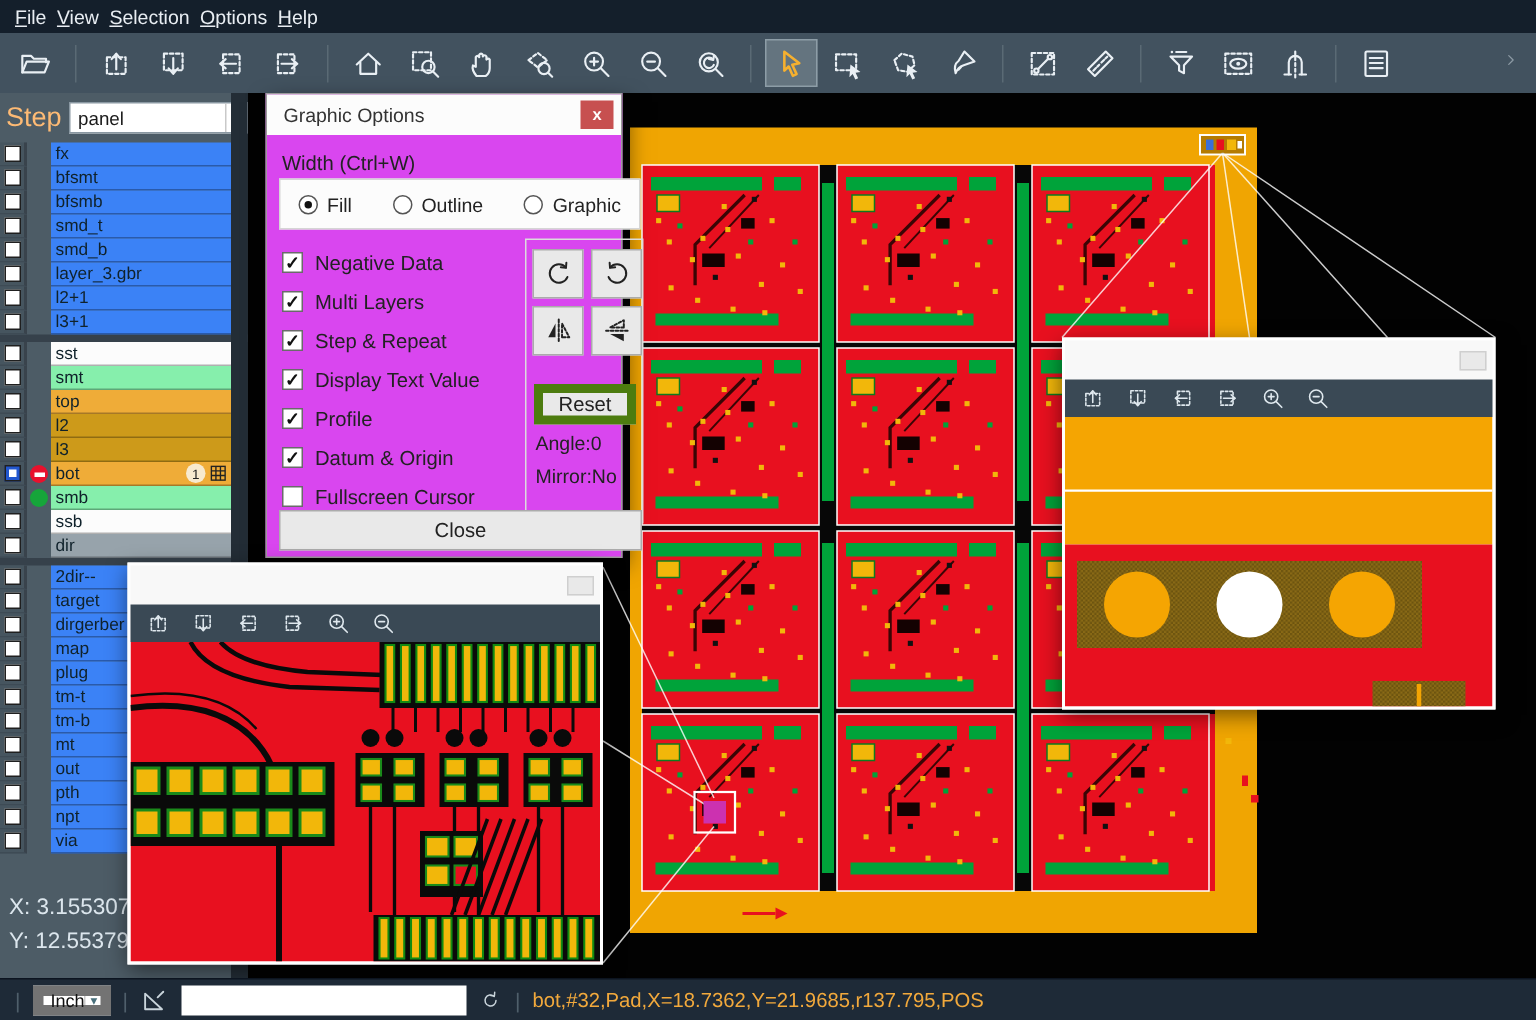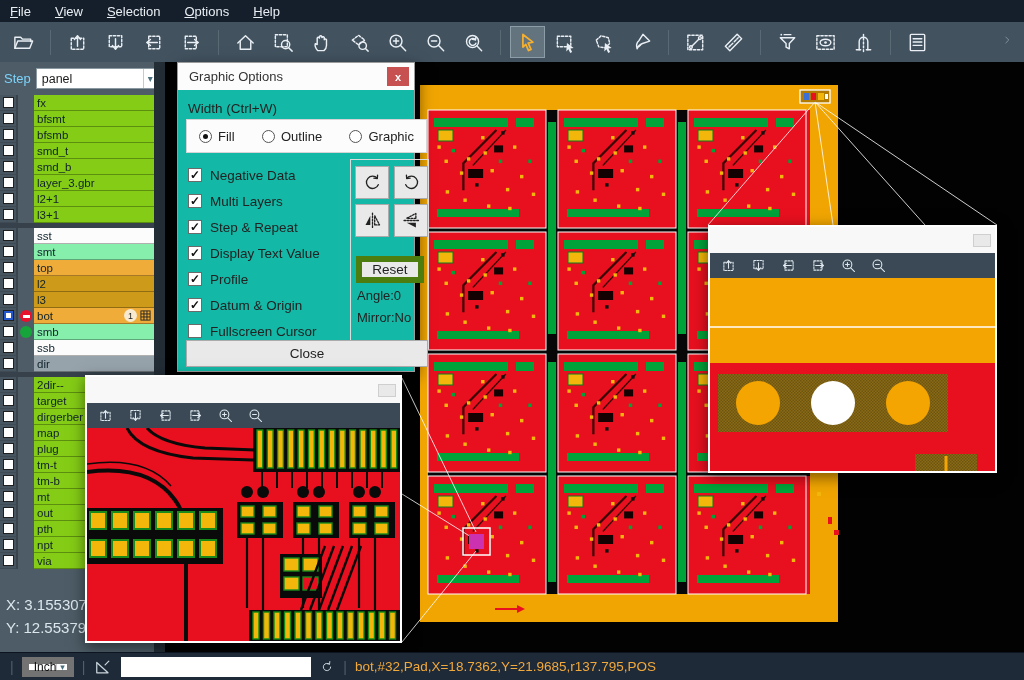--- a/index.html
+++ b/index.html
@@ -3,21 +3,21 @@
 <meta charset="utf-8">
 <style>
   *{margin:0;padding:0;box-sizing:border-box}
   html,body{background:#333}
   button{font-family:inherit;background:none;border:none;padding:0;cursor:default}
   .app{position:relative;width:1024px;height:680px;overflow:hidden;background:#020202;
        font-family:"Liberation Sans",sans-serif;-webkit-font-smoothing:antialiased}
 
   
   .menubar{position:absolute;left:0;top:0;width:1024px;height:22px;background:#141f2b;
-           display:flex;align-items:center;gap:24px;padding-left:10px;z-index:3}
+           display:flex;align-items:center;gap:7px;padding-left:10px;z-index:3}
   .menu-item{color:#e9eef3;font-size:13px}
   .menu-item .ul{text-decoration:underline}
 
   
   .toolbar{position:absolute;left:0;top:22px;width:1024px;height:40px;background:#42525f;
            display:flex;align-items:center;gap:3px;padding:0 6px;z-index:3}
   .tb-btn{width:35px;height:32px;display:flex;align-items:center;justify-content:center;
           color:#e9eff4;border:1px solid transparent}
   .tb-btn svg{width:23px;height:23px}
   .tb-btn.active{background:#64747f;border-color:#8d9da7;color:#f6b02f}
@@ -25,50 +25,50 @@
   .tb-overflow{margin-left:auto;margin-right:4px;color:#8b99a3}
   .tb-overflow svg{width:14px;height:14px}
 
   
   .canvas{position:absolute;left:165px;top:62px;width:859px;height:590px;background:#020202;z-index:1}
 
   
   .sidebar{position:absolute;left:0;top:62px;width:165px;height:590px;background:#4d5c66;z-index:2}
   .sidebar::after{content:"";position:absolute;top:0;right:0;width:11px;height:100%;background:#232d36}
   .steprow{height:33px;display:flex;align-items:center;gap:5px;padding-left:4px}
-  .steplab{color:#7dd3fc;font-size:13px}
+  .steplab{color:#fdba74;font-size:18px}
   .stepsel{width:122px;height:21px;background:#fff;border:1px solid #8a98a2;display:flex;
            align-items:center;font-size:12.5px;color:#1a1a1a;padding-left:5px}
   .stepsel .chev{margin-left:auto;border-left:1px solid #c9c9c9;padding:0 4px;color:#49707c;
            font-size:10px;height:100%;display:flex;align-items:center}
   .lrow{display:flex;height:16px;align-items:stretch}
   .cbwrap{width:18px;display:flex;align-items:center;justify-content:center;background:#46555f;
           border-bottom:1px solid #3e4b55;border-right:2px solid #39434c}
   .cb{width:11px;height:11px;background:#fff;border:1px solid #1f1f1f}
   .cb.sel{background:#2257cf;display:flex;align-items:center;justify-content:center}
   .cb.sel::after{content:"";width:5px;height:5px;background:#fff}
   .ind{width:16px;display:flex;align-items:center;justify-content:center}
   .dot{width:12px;height:12px;border-radius:50%;position:relative}
   .dot.red{background:#e8112d}
   .dot.red .bar{position:absolute;left:2.5px;top:4.5px;width:7px;height:3px;background:#fff}
   .dot.green{background:#16a53a}
   .lbar{width:120px;display:flex;align-items:center;padding:0 3px;font-size:11.5px;color:#10222b;
         border-bottom:1px solid rgba(0,0,0,.3)}
-  .c-teal{background:#84cc16}.c-white{background:#fcfcfc}.c-green{background:#86efac}
+  .c-teal{background:#3b82f6}.c-white{background:#fcfcfc}.c-green{background:#86efac}
   .c-orange{background:#efac38}.c-gold{background:#cd9a1a}.c-gray{background:#97a3ab}
   .badge{margin-left:auto;width:13px;height:13px;border-radius:50%;background:#f7ead0;
          font-size:9px;display:flex;align-items:center;justify-content:center;color:#222}
   .gridic{margin-left:3px;display:flex;align-items:center}
   .gridic svg{width:11px;height:11px}
   .lsep{height:5px;background:#36414b}
   .coordx,.coordy{position:absolute;left:6px;font-size:15px;color:#dce6ed}
   .coordx{top:534px}.coordy{top:557px}
 
   
-  .dialog{position:absolute;left:177px;top:62px;width:238px;height:310px;background:#14b8a6;
+  .dialog{position:absolute;left:177px;top:62px;width:238px;height:310px;background:#d946ef;
           border:1px solid #9b9b9b;box-shadow:3px 5px 14px rgba(0,0,0,.55);z-index:5}
   .dtitle{height:27px;background:#fcfcfc;display:flex;align-items:center;justify-content:space-between;
           padding-left:11px;font-size:13px;color:#333}
   .dclose{width:22px;height:19px;background:#c75050;color:#fff;font-size:11px;font-weight:bold;
           margin-right:5px}
   .dbody{position:relative;height:281px}
   .wlabel{position:absolute;left:10px;top:11px;font-size:13.5px;color:#222}
   .radiobox{position:absolute;left:8px;top:29px;width:241px;height:34px;background:#fcfcfc;
             border:1px solid #d5d5d5;display:flex;align-items:center;justify-content:space-between;
             padding:0 12px}

